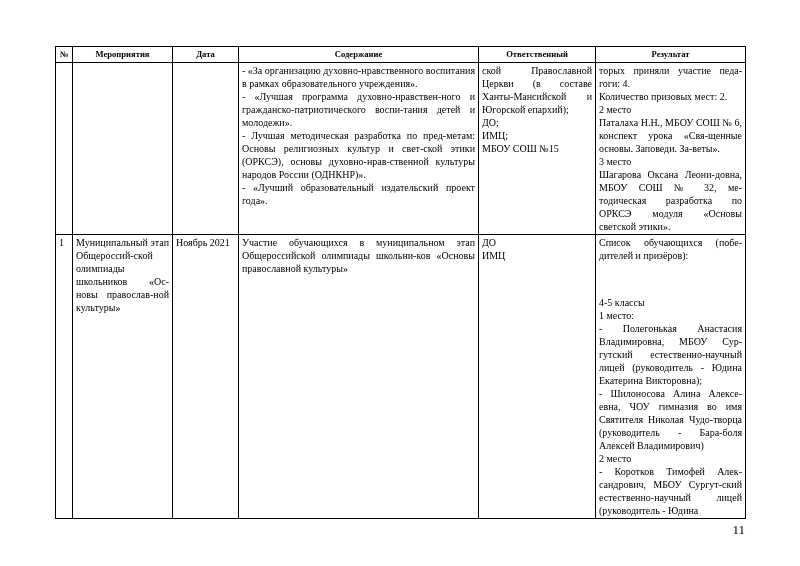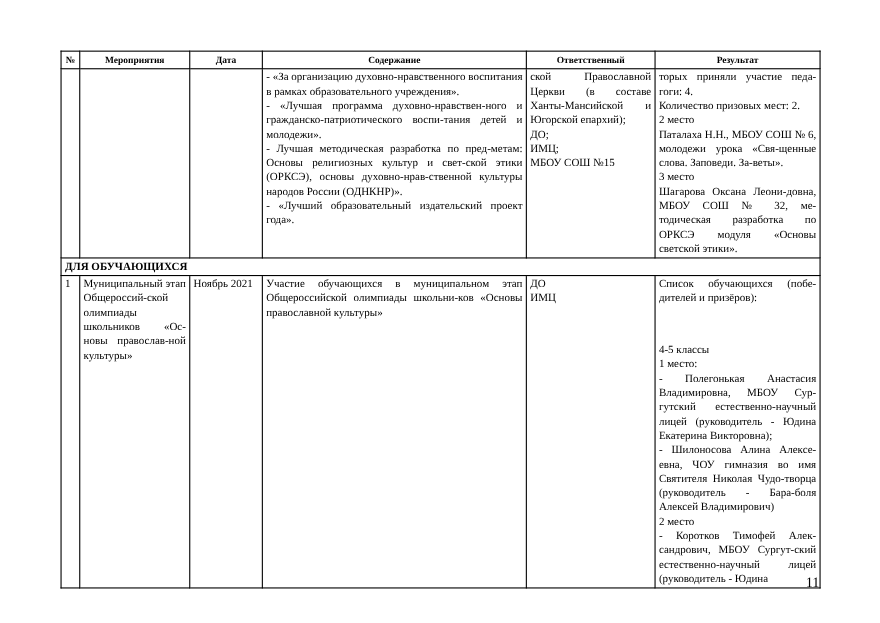--- a/index.html
+++ b/index.html
@@ -130,27 +130,24 @@
           <td class="cell-resp">
             <p class="p">ской Православной Церкви (в составе Ханты-Мансийской и Югорской епархий);</p>
             <p class="p">ДО;</p>
             <p class="p">ИМЦ;</p>
             <p class="p">МБОУ СОШ №15</p>
           </td>
           <td>
             <p class="p">торых приняли участие педа-гоги: 4.</p>
             <p class="p">Количество призовых мест: 2.</p>
             <p class="p">2 место</p>
-            <p class="p">Паталаха Н.Н., МБОУ СОШ № 6, молодежи урока «Свя-щенные слова. Заповеди. За-веты».</p>
+            <p class="p">Паталаха Н.Н., МБОУ СОШ № 6, конспект урока «Свя-щенные основы. Заповеди. За-веты».</p>
             <p class="p">3 место</p>
             <p class="p">Шагарова Оксана Леони-довна, МБОУ СОШ № 32, ме-тодическая разработка по ОРКСЭ модуля «Основы светской этики».</p>
           </td>
-        </tr>
-        <tr>
-          <td class="section-head" colspan="6">ДЛЯ ОБУЧАЮЩИХСЯ</td>
         </tr>
         <tr>
           <td class="cell-num">1</td>
           <td class="cell-event">Муниципальный этап Общероссий-ской олимпиады школьников «Ос-новы православ-ной культуры»</td>
           <td class="cell-date">Ноябрь 2021</td>
           <td>
             <p class="p">Участие обучающихся в муниципальном этап Общероссийской олимпиады школьни-ков «Основы православной культуры»</p>
           </td>
           <td class="cell-resp">
             <p class="p">ДО</p>

